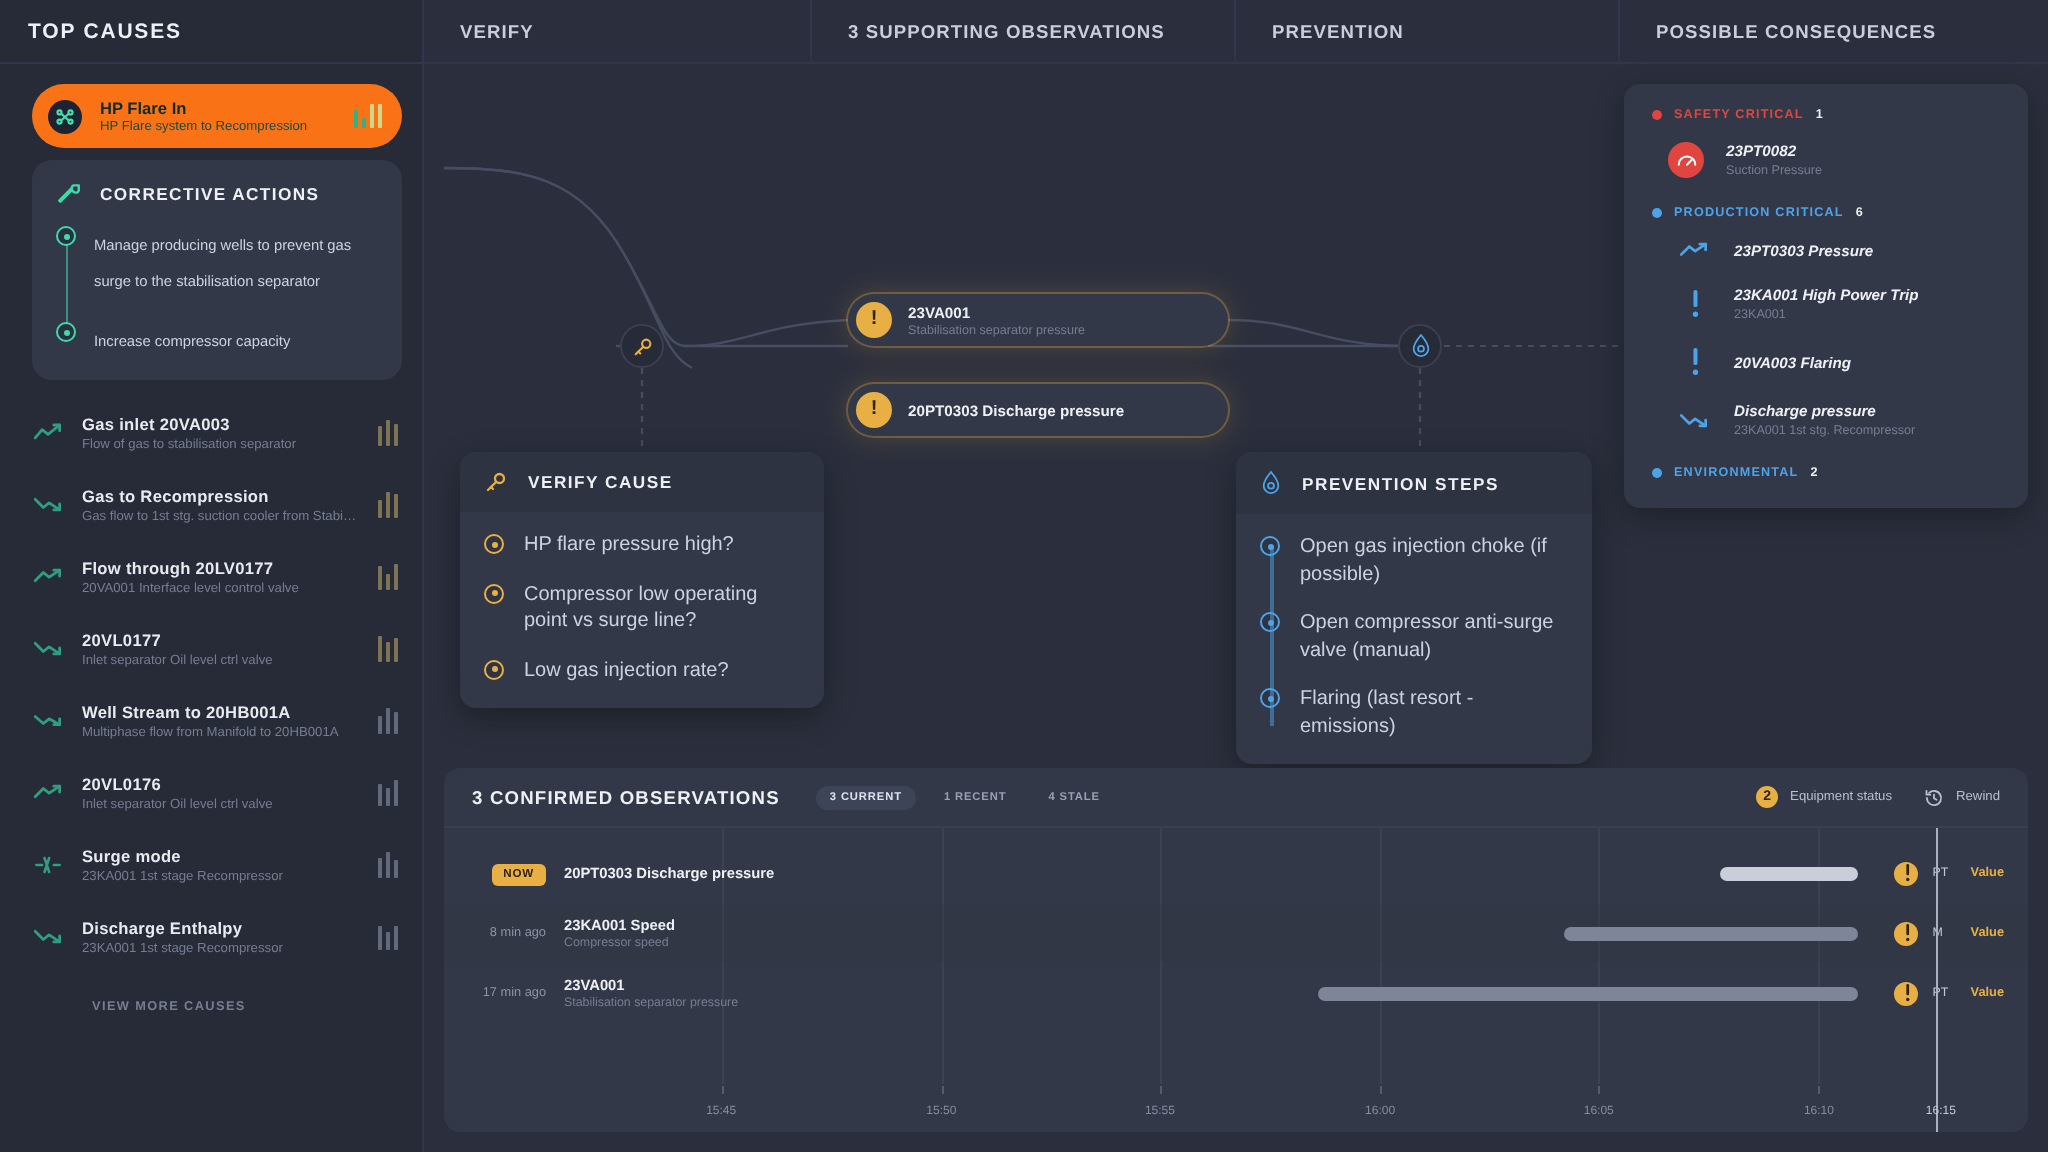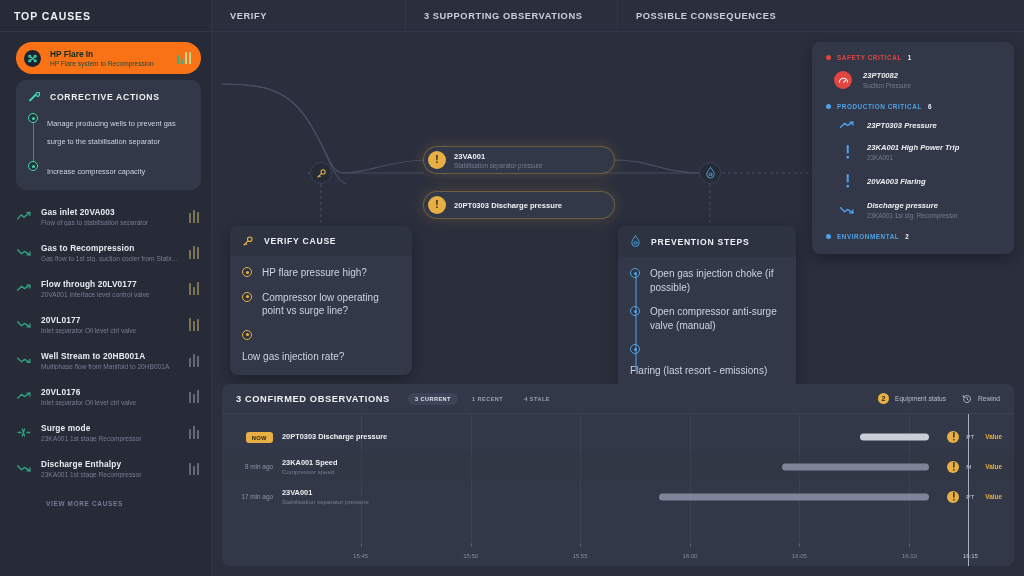--- a/index.html
+++ b/index.html
@@ -154,21 +154,21 @@
     box-shadow: 0 5px 16px rgba(0,0,0,.32);
     overflow: hidden;
   }
   .panel-head {
     display: flex; align-items: center; gap: 10px;
     padding: 9px 12px; background: #2e3342;
   }
   .panel-title { font-size: 8.6px; font-weight: bold; letter-spacing: .75px; color: #eef0f5; }
   .panel-body { padding: 10px 12px 12px 12px; position: relative; }
   .pstep { display: flex; align-items: flex-start; gap: 10px; margin-bottom: 11px; }
-  .pstep:last-child { margin-bottom: 0; flex-direction: column; }
+  .pstep:last-child { margin-bottom: 0; }
   .pbullet {
     width: 10px; height: 10px; flex: 0 0 10px; border-radius: 50%;
     border: 1.5px solid #e8b044; background: #2f3443;
     display: flex; align-items: center; justify-content: center; margin-top: 1px;
   }
   .pbullet::after { content:""; width:3px; height:3px; border-radius:50%; background:#e8b044; }
   .pbullet.blue { border-color: #4da3e8; }
   .pbullet.blue::after { background: #4da3e8; }
   .pstep-text { font-size: 10px; line-height: 1.35; color: #cdd2df; }
   .steps-line {
@@ -459,20 +459,21 @@
 
       <div class="view-more">VIEW MORE CAUSES</div>
     </div>
   </aside>
 
   <section class="main">
 
     <div class="colheads">
       <div class="colhead" style="width:194px">VERIFY</div>
       <div class="colhead" style="width:212px">3 SUPPORTING OBSERVATIONS</div>
+      <div class="colhead" style="width:192px">PREVENTION</div>
       <div class="colhead" style="flex:1 1 auto">POSSIBLE CONSEQUENCES</div>
     </div>
 
     <div class="canvas">
 
       <svg width="812" height="352" style="position:absolute;left:0;top:0">
         <g fill="none" stroke="#474d61" stroke-width="1.2">
           <path d="M10 52 C 50 52, 78 56, 100 95 C 118 126, 120 140, 130 141"></path>
           <path d="M10 52 C 50 52, 78 56, 100 95 C 118 126, 120 145, 134 152"></path>
           <path d="M120 141 H 96"></path>

